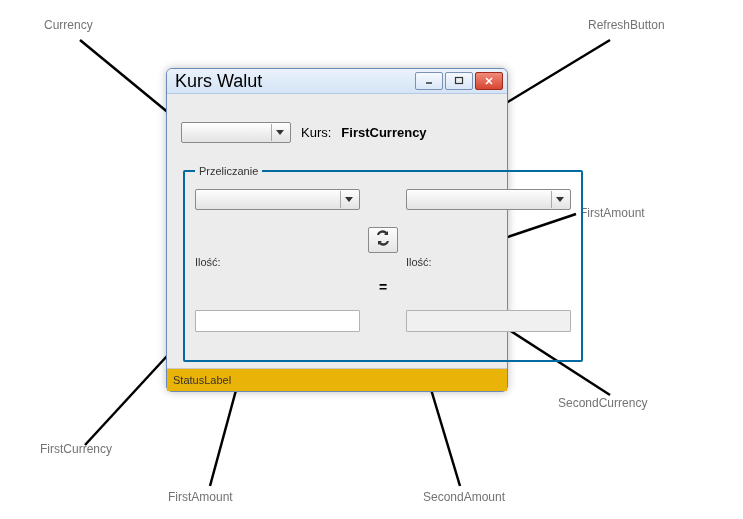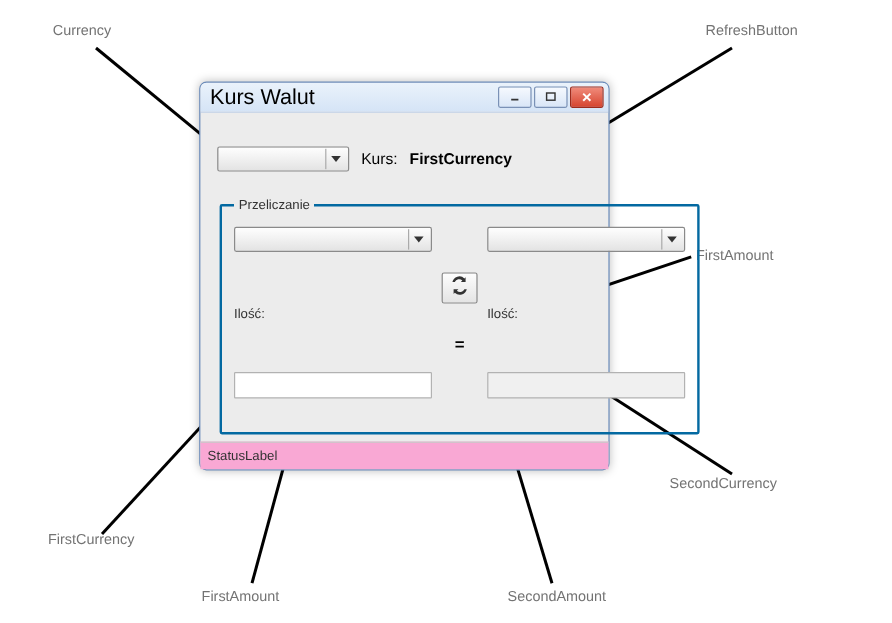--- a/index.html
+++ b/index.html
@@ -136,21 +136,21 @@
   }
   .readonly { background:#f0f0f0; }
   .equals-cell {
     width: 28px; text-align:center; font-size:14px; font-weight:bold;
     padding-top: 26px;
   }
 
   .statusbar {
     height: 22px;
     border-top:1px solid #c9c9c9;
-    background:#f9a8d4;
+    background:#eab308;
     display:flex; align-items:center;
     padding: 0 6px;
     font-size:11px;
     color:#333;
   }
 
   
   .ann { position:absolute; font-size:12px; color:#737373; }
   .arrow { position:absolute; pointer-events:none; }
   .arrow line { stroke:#000; stroke-width:2.5; }

